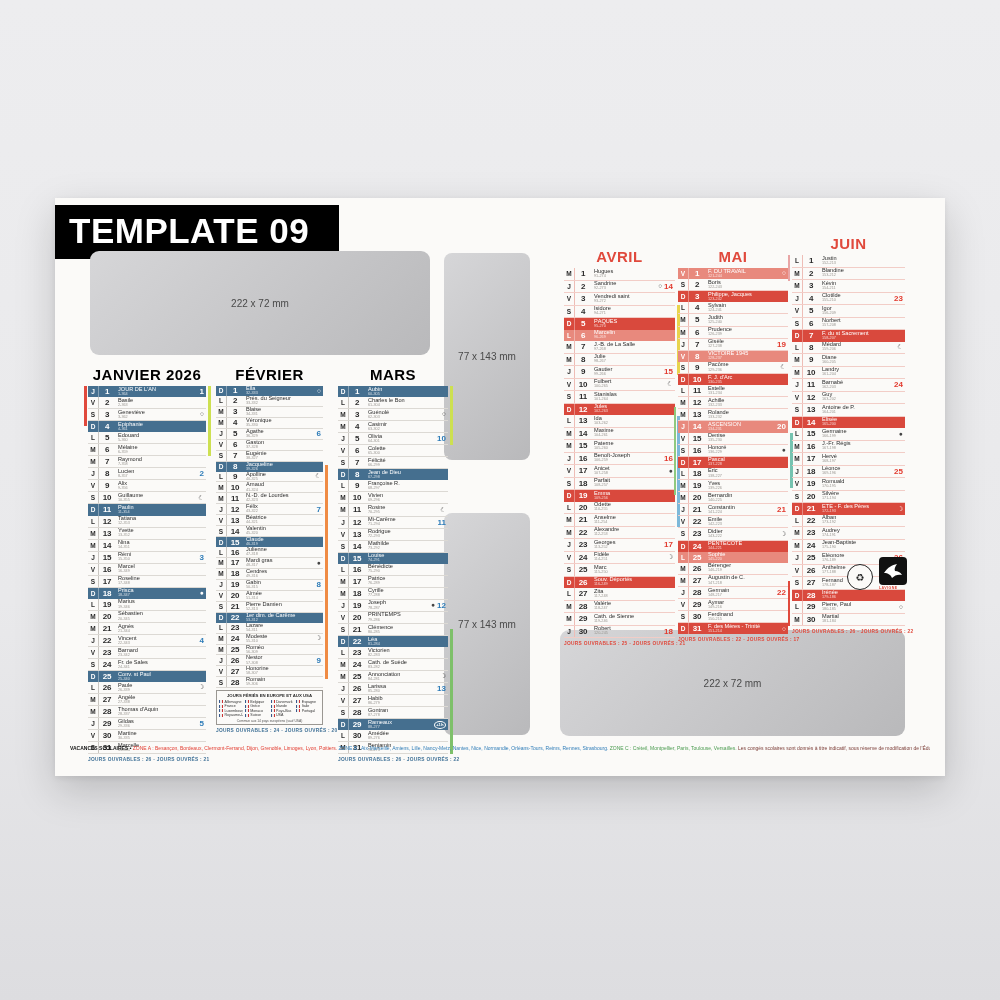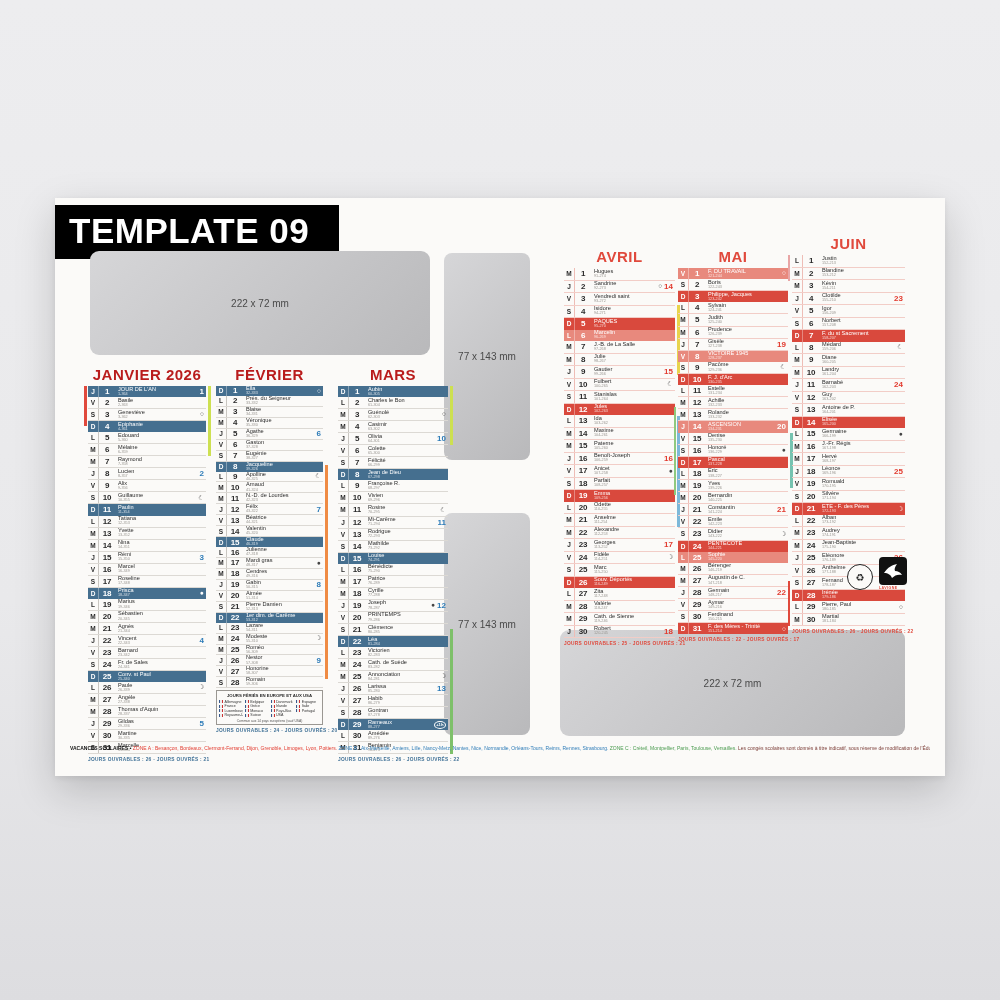--- a/index.html
+++ b/index.html
@@ -20,21 +20,21 @@
   .ph-mid-bottom{left:444px;top:513px;width:86px;height:222px;border-radius:8px}
   .ph-bottom{left:560px;top:630px;width:345px;height:106px}
   
   .year-badge{position:absolute;left:441px;top:468px;width:120px;height:38px;border-radius:20px;
       background:linear-gradient(100deg,#3f6f96 0%,#63809d 38%,#b05b57 68%,#d94f43 100%);
       color:#fff;font-size:27px;font-weight:800;letter-spacing:2px;
       display:flex;align-items:center;justify-content:center;box-shadow:0 2px 5px rgba(0,0,0,.25)}
   
   .m{position:absolute}
   .mtitle{text-align:center;font-weight:700;font-size:15px;letter-spacing:.5px;margin-bottom:3px;white-space:nowrap}
-  .m.blue .mtitle{color:#b91c1c}
+  .m.blue .mtitle{color:#000000}
   .m.red .mtitle{color:#e0493c}
   .mtable{position:relative}
   .row{display:flex;align-items:center;height:var(--rh);border-bottom:.5px solid #dcd9d4;
        color:#2b2b2b;overflow:hidden}
   .m.red .row{border-bottom-color:#f2cdc7}
   .dl{width:10px;text-align:center;font-size:6.5px;font-weight:700;flex:none;
       border-right:.5px solid #c9c6c1;align-self:stretch;display:flex;align-items:center;justify-content:center}
   .m.red .dl{border-right-color:#eebdb6}
   .dn{width:16px;text-align:center;font-size:8px;font-weight:700;flex:none;letter-spacing:-.3px}
   .nm{flex:1;min-width:0;padding-left:3px;display:flex;flex-direction:column;justify-content:center;line-height:1}

